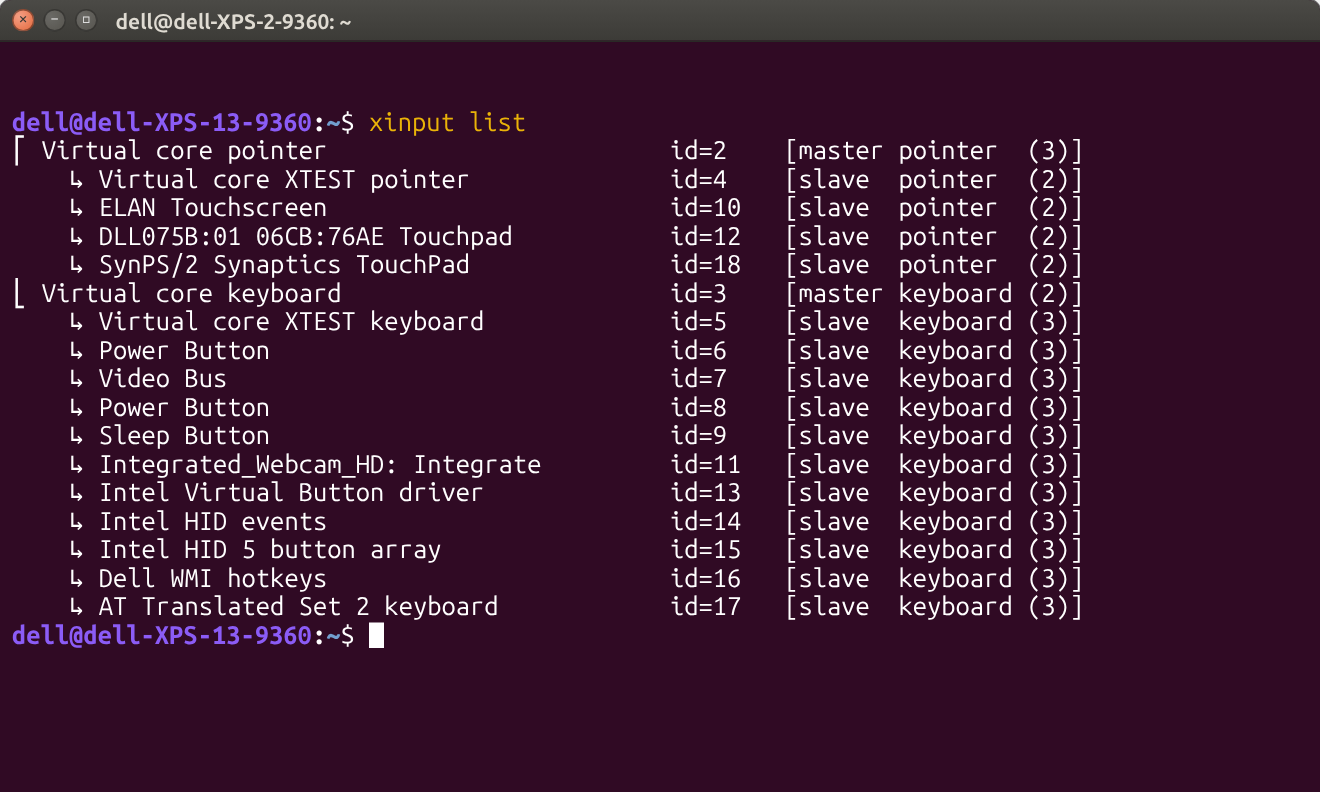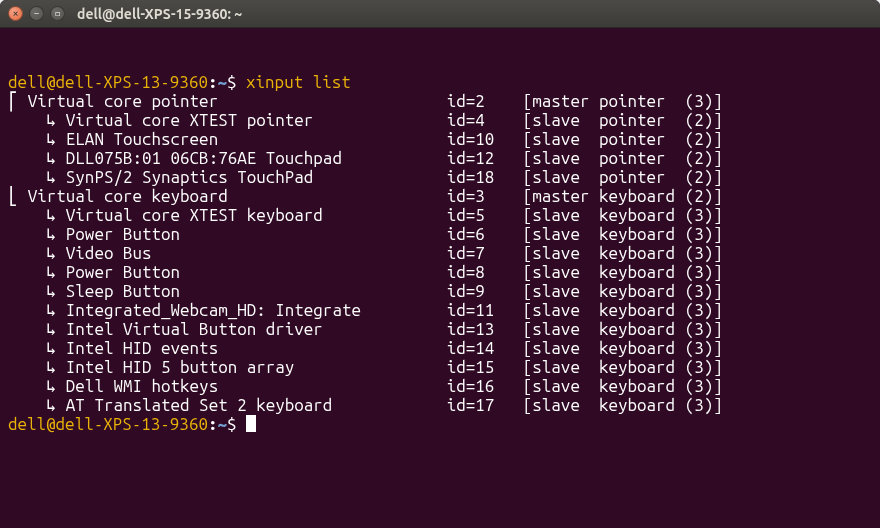--- a/index.html
+++ b/index.html
@@ -54,21 +54,21 @@
     margin-left: 4px;
   }
   .terminal {
     padding: 6px 8px 8px 8px;
     font-size: 17px;
     line-height: 19px;
     color: #ffffff;
     white-space: pre;
     letter-spacing: 0;
   }
-  .prompt-user { color: #eab308; font-weight: normal; text-align: center; }
+  .prompt-user { color: #8b5cf6; font-weight: bold; text-align: center; }
   .prompt-sep  { color: #ffffff; font-weight: bold; }
   .prompt-path { color: #729fcf; font-weight: bold; }
   .prompt-dollar { color: #ffffff; }
   .cmd { color: #eab308; }
   .row { display: block; }
   .cursor {
     display: inline-block;
     width: 10px;
     height: 17px;
     background: #ffffff;
@@ -79,19 +79,19 @@
 </head>
 <body>
 
 <div class="window">
   <div class="titlebar">
     <div class="tb-buttons">
       <div class="tb-btn tb-close">×</div>
       <div class="tb-btn tb-minmax">–</div>
       <div class="tb-btn tb-minmax">▫</div>
     </div>
-    <div class="tb-title">dell@dell-XPS-15-9360: ~</div>
+    <div class="tb-title">dell@dell-XPS-2-9360: ~</div>
   </div>
 
   <div class="terminal">
     <span class="row"><span class="prompt-user">dell@dell-XPS-13-9360</span><span class="prompt-sep">:</span><span class="prompt-path">~</span><span class="prompt-dollar">$</span> <span class="cmd">xinput list</span></span><div id="output"><span class="row">⎡ Virtual core pointer                        id=2    [master pointer  (3)]</span><span class="row">    ↳ Virtual core XTEST pointer              id=4    [slave  pointer  (2)]</span><span class="row">    ↳ ELAN Touchscreen                        id=10   [slave  pointer  (2)]</span><span class="row">    ↳ DLL075B:01 06CB:76AE Touchpad           id=12   [slave  pointer  (2)]</span><span class="row">    ↳ SynPS/2 Synaptics TouchPad              id=18   [slave  pointer  (2)]</span><span class="row">⎣ Virtual core keyboard                       id=3    [master keyboard (2)]</span><span class="row">    ↳ Virtual core XTEST keyboard             id=5    [slave  keyboard (3)]</span><span class="row">    ↳ Power Button                            id=6    [slave  keyboard (3)]</span><span class="row">    ↳ Video Bus                               id=7    [slave  keyboard (3)]</span><span class="row">    ↳ Power Button                            id=8    [slave  keyboard (3)]</span><span class="row">    ↳ Sleep Button                            id=9    [slave  keyboard (3)]</span><span class="row">    ↳ Integrated_Webcam_HD: Integrate         id=11   [slave  keyboard (3)]</span><span class="row">    ↳ Intel Virtual Button driver             id=13   [slave  keyboard (3)]</span><span class="row">    ↳ Intel HID events                        id=14   [slave  keyboard (3)]</span><span class="row">    ↳ Intel HID 5 button array                id=15   [slave  keyboard (3)]</span><span class="row">    ↳ Dell WMI hotkeys                        id=16   [slave  keyboard (3)]</span><span class="row">    ↳ AT Translated Set 2 keyboard            id=17   [slave  keyboard (3)]</span></div><span class="row"><span class="prompt-user">dell@dell-XPS-13-9360</span><span class="prompt-sep">:</span><span class="prompt-path">~</span><span class="prompt-dollar">$</span> <span class="cursor"></span></span>
   </div>
 </div>
 
 </body></html>

